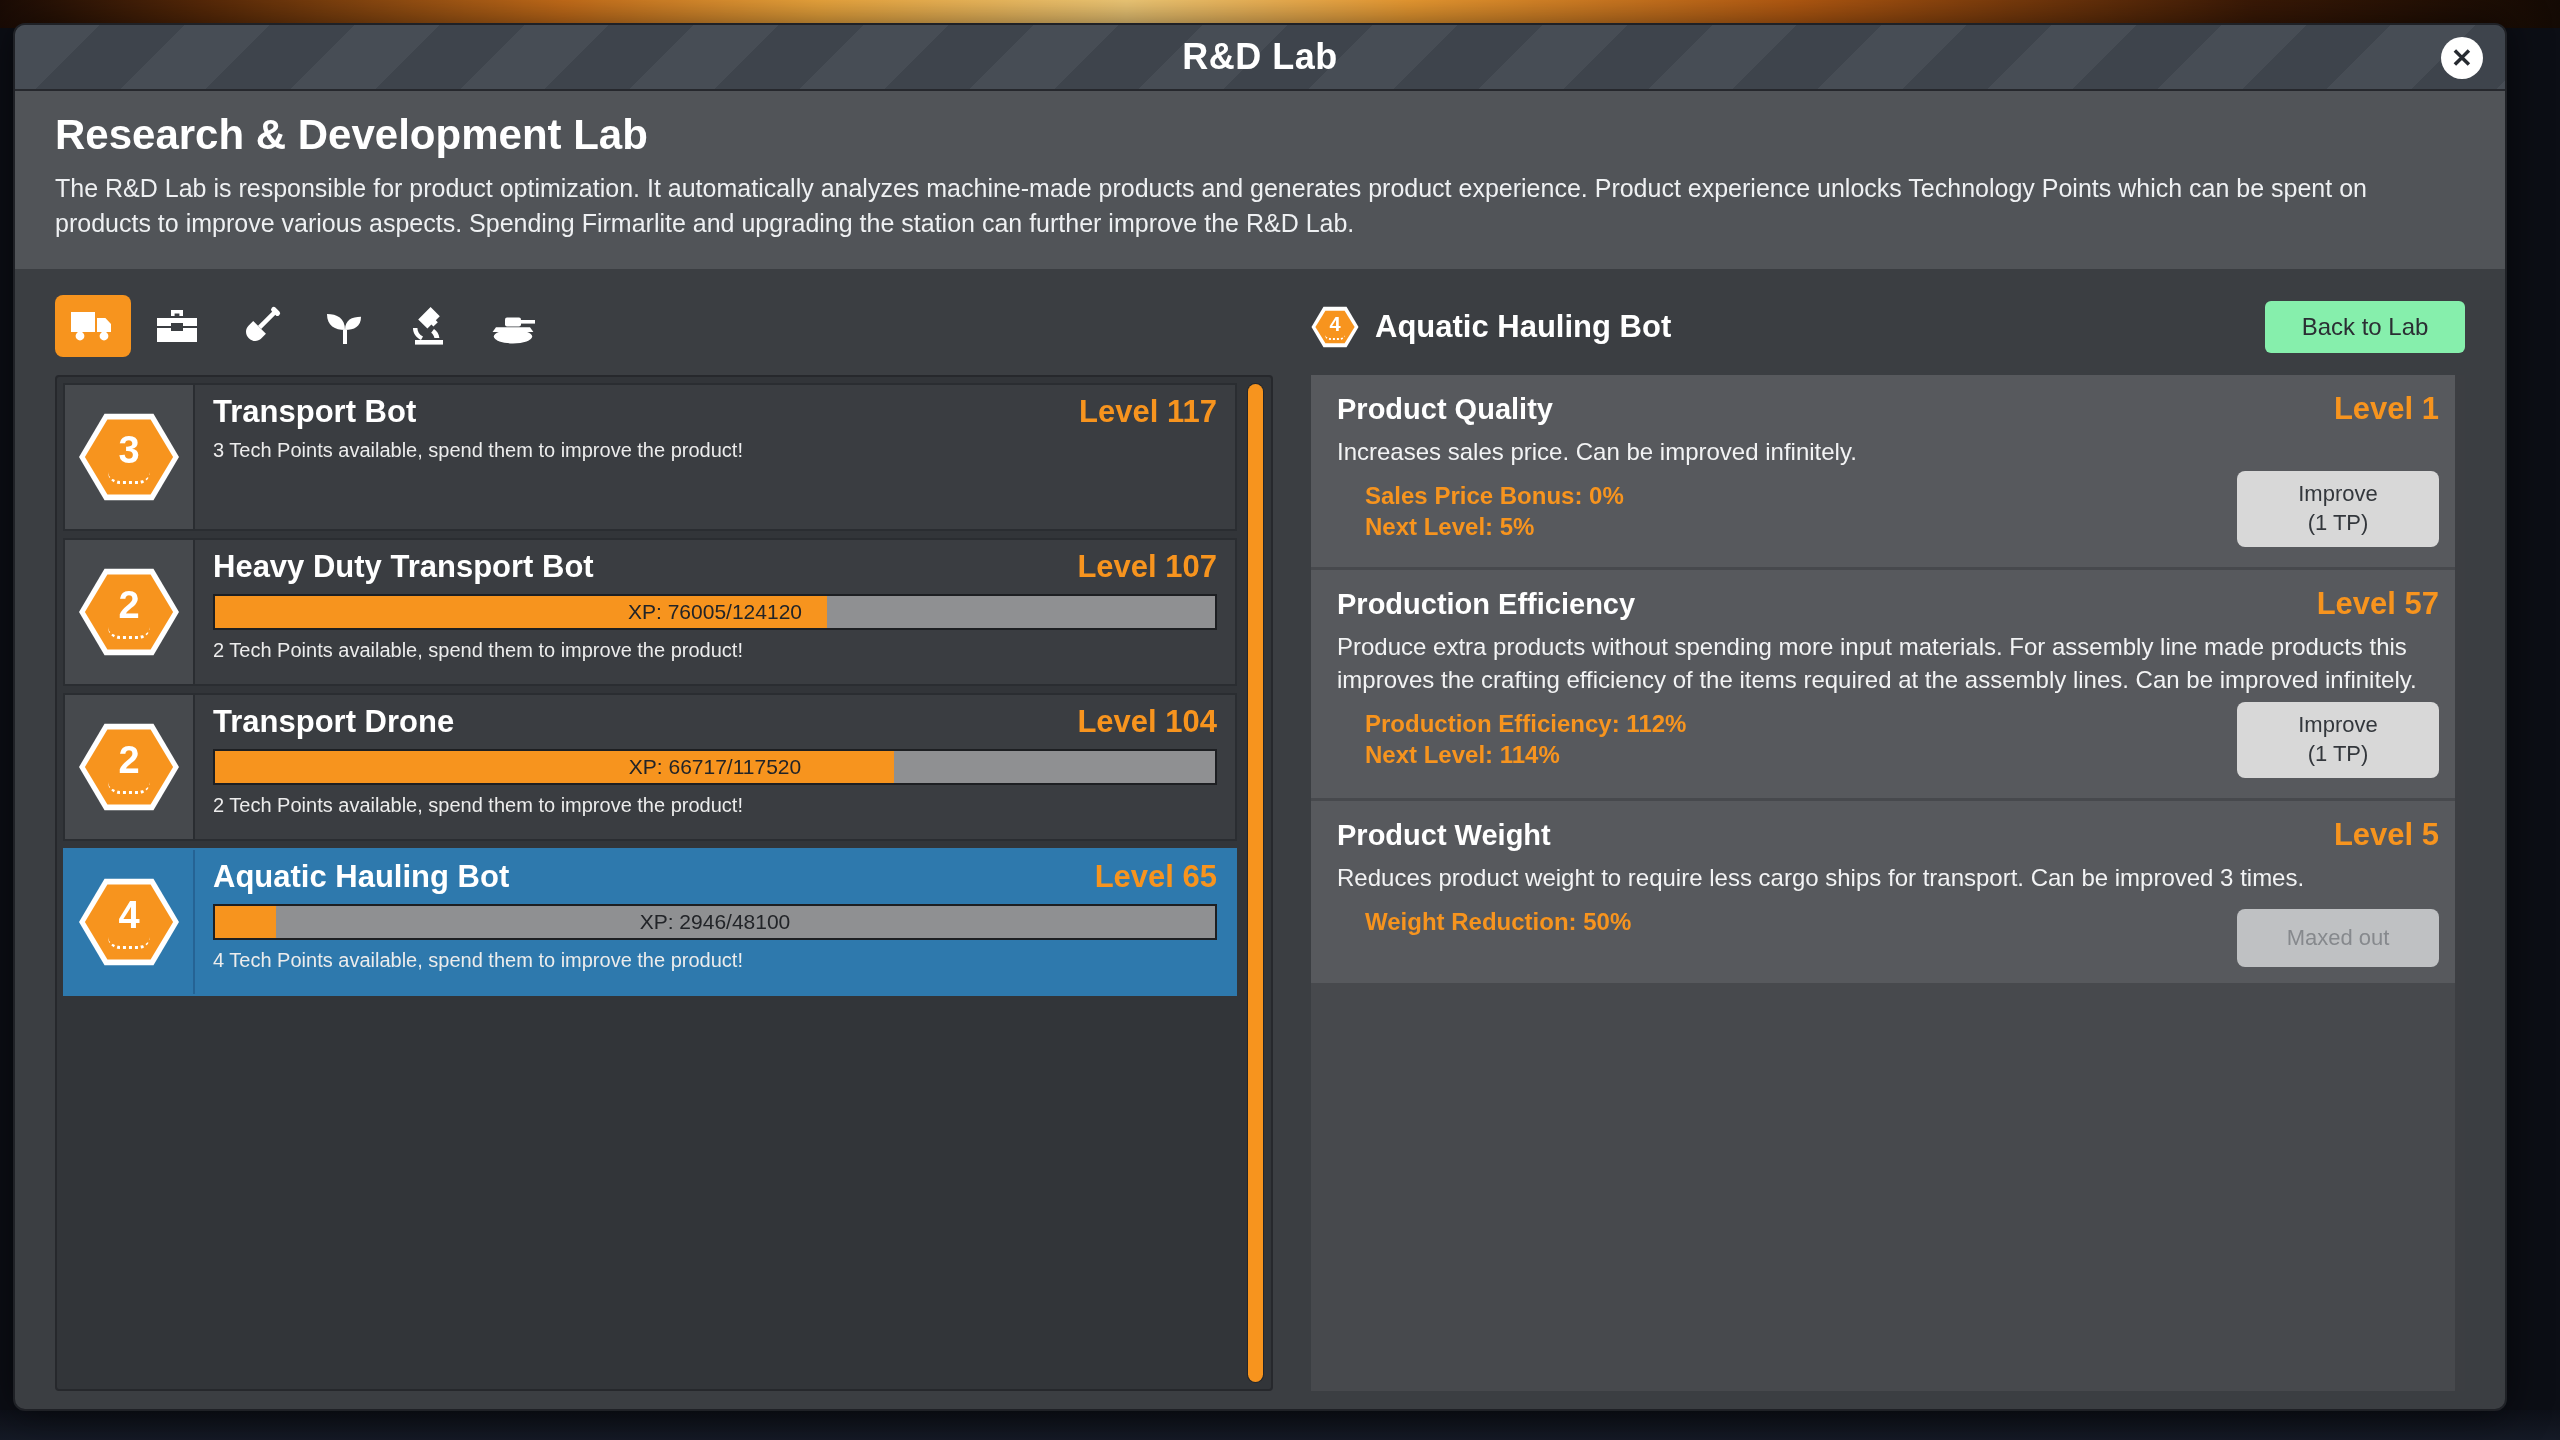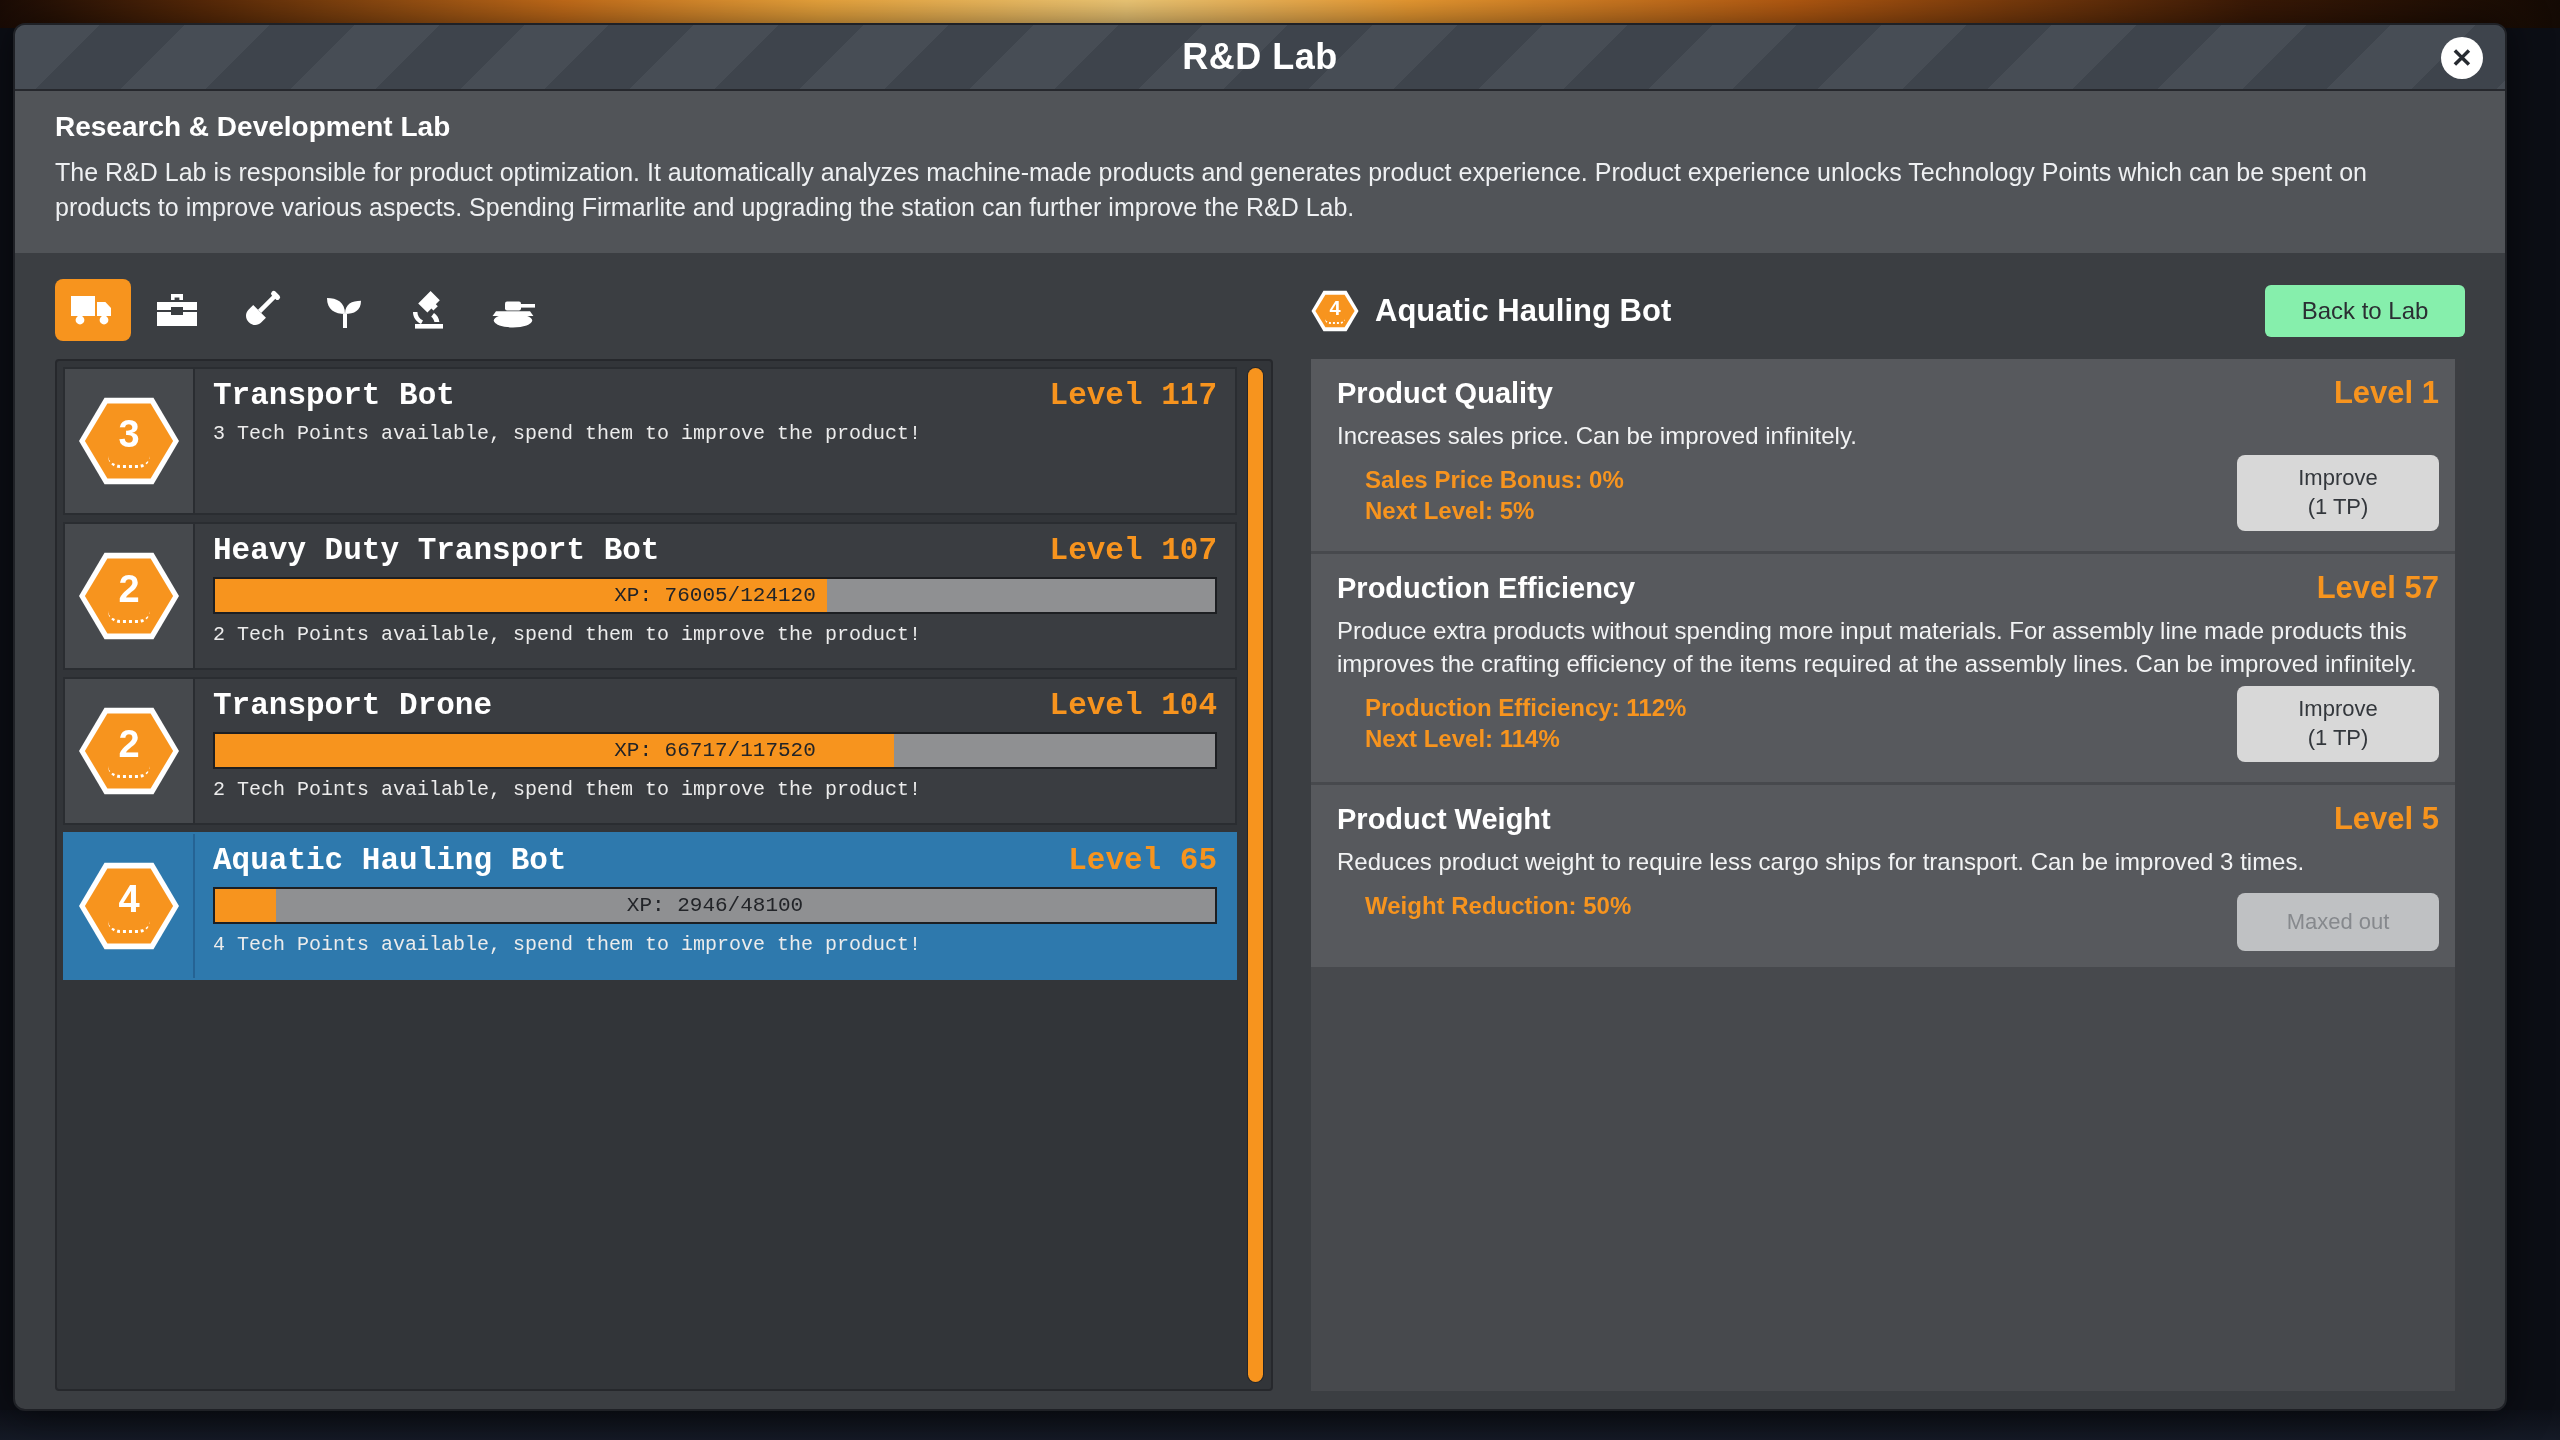--- a/index.html
+++ b/index.html
@@ -36,21 +36,21 @@
   .titlebar .title { font-size:36px; font-weight:bold; letter-spacing:.5px; }
   .close-btn {
     position:absolute; right:22px; top:12px; width:42px; height:42px;
     border:none; border-radius:50%; background:#ffffff; cursor:pointer;
     display:flex; align-items:center; justify-content:center;
   }
   .close-btn span { font-size:26px; font-weight:bold; color:#272b31; line-height:1; }
 
   
   .page-header { background:#515458; padding:20px 40px 28px; flex:none; }
-  .page-header h1 { font-size:28px; font-weight:bold; margin-bottom:12px; }
+  .page-header h1 { font-size:42px; font-weight:bold; margin-bottom:12px; }
   .page-header p { font-size:25px; line-height:1.4; color:#eef0f2; max-width:2470px; }
 
   
   .content { flex:1; display:flex; gap:38px; padding:26px 40px 18px; min-height:0; }
 
   
   .left-col { width:1218px; flex:none; display:flex; flex-direction:column; min-height:0; }
   .tabs { display:flex; gap:8px; height:64px; margin-bottom:16px; flex:none; }
   .tab {
     width:76px; height:62px; border:none; background:transparent; border-radius:8px;
@@ -98,21 +98,21 @@
   }
   .hex-big { width:102px; height:90px; }
   .hex-big .hex-inner { width:90px; height:78px; }
   .hex-big .hex-num { font-size:38px; font-weight:bold; color:#fff; line-height:1; }
   .hex-big .hex-arc { width:42px; height:12px; border-bottom:3px dotted #fff; border-radius:0 0 21px 21px; margin-top:3px; }
   .hex-small { width:48px; height:42px; }
   .hex-small .hex-inner { width:40px; height:34px; }
   .hex-small .hex-num { font-size:20px; font-weight:bold; color:#fff; line-height:1; }
   .hex-small .hex-arc { width:20px; height:5px; border-bottom:2px dotted #fff; border-radius:0 0 10px 10px; margin-top:1px; }
 
-  .row-body { flex:1; min-width:0; padding:9px 18px 22px; display:flex; flex-direction:column;font-family:Liberation Mono, monospace; }
+  .row-body { flex:1; min-width:0; padding:9px 18px 22px; display:flex; flex-direction:column; }
   .row-head { display:flex; justify-content:space-between; align-items:baseline; }
   .row-head h3 { font-size:31px; font-weight:bold; }
   .row-level { font-size:31px; font-weight:bold; color:#F7941E; }
   .progress {
     margin-top:9px; height:37px; background:#8f9092; border:2px solid #1d1f22; position:relative; overflow:hidden;
   }
   .progress .fill { position:absolute; left:0; top:0; bottom:0; background:#F7941E; }
   .progress .label {
     position:absolute; inset:0; display:flex; align-items:center; justify-content:center;
     font-size:21px; color:#222428;

